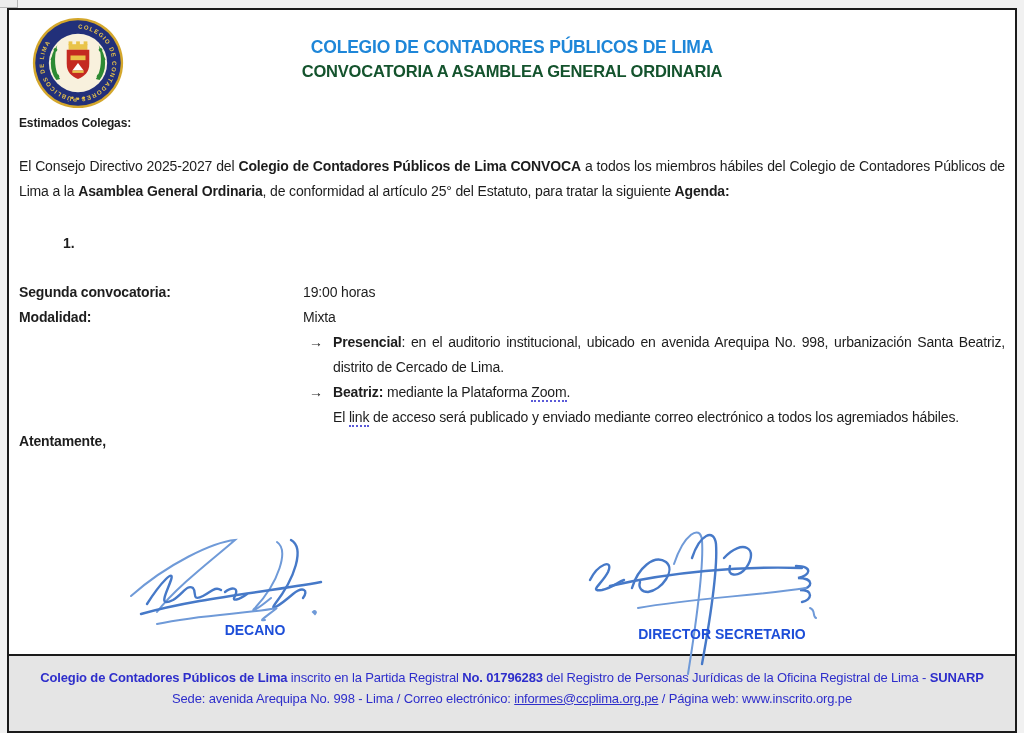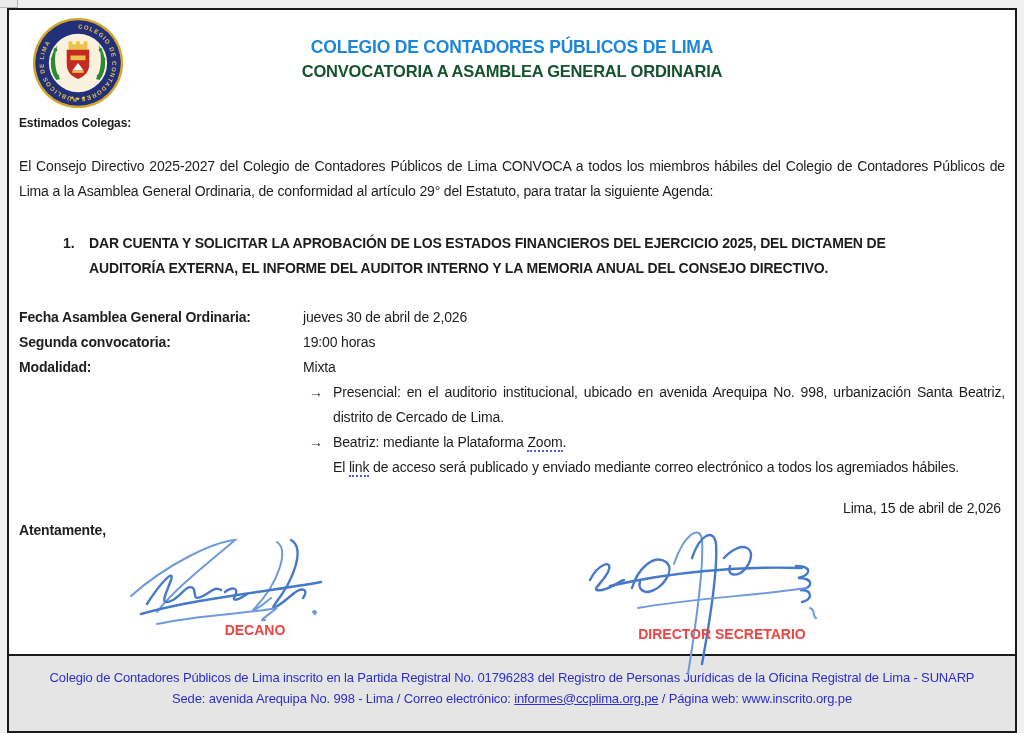--- a/index.html
+++ b/index.html
@@ -26,21 +26,21 @@
   .header{ position:relative; height:104px; }
   .logo{ position:absolute; left:12px; top:6px; width:94px; height:94px; }
   .titles{ text-align:center; padding-top:25px; line-height:24px; }
   .org-title{ color:#1e86d8; font-weight:bold; font-size:17.5px; letter-spacing:-0.2px; }
   .doc-title{ color:#14532d; font-weight:bold; font-size:16.5px; letter-spacing:-0.2px; }
 
   
   .body-text{ font-size:14px; letter-spacing:-0.15px; }
   .salutation{ font-weight:bold; font-size:12px; margin-top:2px; }
   .intro{ margin-top:24px; line-height:25px; text-align:justify; }
-  .b{ font-weight:normal; }
+  .b{ font-weight:bold; }
   .agenda{ margin-top:27px; padding-left:44px; padding-right:48px; display:flex; line-height:25px; }
   .agenda-num{ font-weight:bold; width:26px; flex:0 0 26px; }
   .agenda-text{ font-weight:bold; }
 
   .details{ margin-top:24px; }
   .detail-row{ display:flex; line-height:25px; }
   .detail-label{ font-weight:bold; flex:0 0 284px; }
 
   .arrow-item{ display:flex; line-height:25px; margin-left:290px; }
   .arrow-glyph{ flex:0 0 24px; }
@@ -49,21 +49,21 @@
   .sp{ border-bottom:2px dotted #5a5ad8;margin-top:12px; }
 
   .date-line{ margin-top:17px; text-align:right; padding-right:4px; line-height:22px; }
   .closing{ font-weight:bold; line-height:22px; }
 
   
   .sig{ position:absolute; z-index:3; }
   .sig-decano{ left:108px; top:524px; width:260px; }
   .sig-secretario{ left:565px; top:514px; width:280px; }
   .sig svg{ display:block; }
-  .sig-title{ position:absolute; left:16px; right:0; text-align:center; font-weight:bold; font-size:14px; color:#ef4444; }
+  .sig-title{ position:absolute; left:16px; right:0; text-align:center; font-weight:bold; font-size:14px; color:#1d4ed8; }
   .sig-decano .sig-title{ top:88px; }
   .sig-secretario .sig-title{ top:102px; }
   .ink{ fill:none; stroke:#4679c8; stroke-width:2.4; stroke-linecap:round; }
   .ink2{ fill:none; stroke:#6f9ad8; stroke-width:2; stroke-linecap:round; }
 
   
   .page-footer{
     position:absolute; left:0; right:0; bottom:0; height:77px;
     border-top:2px solid #1b1b1b;
     text-align:center; color:#2e2ecb;
@@ -118,32 +118,27 @@
       </div>
       <div class="titles">
         <div class="org-title">COLEGIO DE CONTADORES PÚBLICOS DE LIMA</div>
         <div class="doc-title">CONVOCATORIA A ASAMBLEA GENERAL ORDINARIA</div>
       </div>
     </div>
 
     <div class="body-text">
       <div class="salutation">Estimados Colegas:</div>
 
-      <p class="intro"><span>El Consejo Directivo 2025-2027 del </span><span class="b">Colegio de Contadores Públicos de Lima CONVOCA</span><span> a todos los miembros hábiles del Colegio de Contadores Públicos de Lima a la </span><span class="b">Asamblea General Ordinaria</span><span>, de conformidad al artículo 29° del Estatuto, para tratar la siguiente </span><span class="b">Agenda:</span></p>
+      <p class="intro"><span>El Consejo Directivo 2025-2027 del </span><span class="b">Colegio de Contadores Públicos de Lima CONVOCA</span><span> a todos los miembros hábiles del Colegio de Contadores Públicos de Lima a la </span><span class="b">Asamblea General Ordinaria</span><span>, de conformidad al artículo 25° del Estatuto, para tratar la siguiente </span><span class="b">Agenda:</span></p>
 
       <div class="agenda">
         <span class="agenda-num">1.</span>
-        <span class="agenda-text">DAR CUENTA Y SOLICITAR LA APROBACIÓN DE LOS ESTADOS FINANCIEROS DEL EJERCICIO 2025, DEL DICTAMEN DE AUDITORÍA EXTERNA, EL INFORME DEL AUDITOR INTERNO Y LA MEMORIA ANUAL DEL CONSEJO DIRECTIVO.</span>
       </div>
 
       <div class="details">
-        <div class="detail-row">
-          <span class="detail-label">Fecha Asamblea General Ordinaria:</span>
-          <span class="detail-value">jueves 30 de abril de 2,026</span>
-        </div>
         <div class="detail-row">
           <span class="detail-label">Segunda convocatoria:</span>
           <span class="detail-value">19:00 horas</span>
         </div>
         <div class="detail-row">
           <span class="detail-label">Modalidad:</span>
           <span class="detail-value">Mixta</span>
         </div>
       </div>
 
@@ -152,21 +147,20 @@
         <span class="arrow-body"><span class="b">Presencial</span><span>: en el auditorio institucional, ubicado en avenida Arequipa No. 998, urbanización Santa Beatriz, distrito de Cercado de Lima.</span></span>
       </div>
 
       <div class="arrow-item">
         <span class="arrow-glyph">→</span>
         <span class="arrow-body"><span class="b">Beatriz:</span><span> mediante la Plataforma </span><span class="sp">Zoom</span><span>.</span></span>
       </div>
 
       <div class="plain-sub"><span>El </span><span class="sp">link</span><span> de acceso será publicado y enviado mediante correo electrónico a todos los agremiados hábiles.</span></div>
 
-      <div class="date-line">Lima, 15 de abril de 2,026</div>
       <div class="closing">Atentamente,</div>
     </div>
 
     <div class="sig sig-decano">
       <svg width="250" height="92" viewBox="0 0 250 92">
         <path class="ink2" d="M14,62 C50,30 96,8 118,6 C100,22 60,52 40,78"></path>
         <path class="ink" d="M30,70 C44,48 58,34 54,46 C50,58 40,74 56,66 C66,60 70,50 76,54 C80,58 74,68 86,62 C94,58 98,52 104,56"></path>
         <path class="ink" d="M108,58 C116,52 122,54 118,62 C114,68 122,66 130,60"></path>
         <path class="ink2" d="M160,8 C172,16 162,48 138,74 C132,80 142,74 154,64"></path>
         <path class="ink" d="M174,6 C188,14 178,44 158,70 C152,78 162,72 176,60 C186,52 192,56 186,64"></path>

